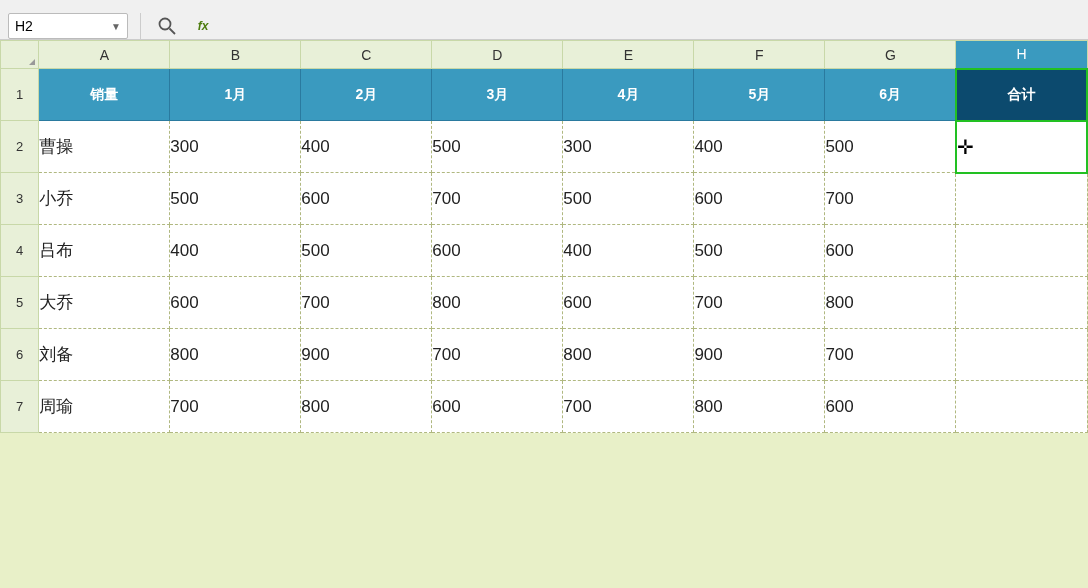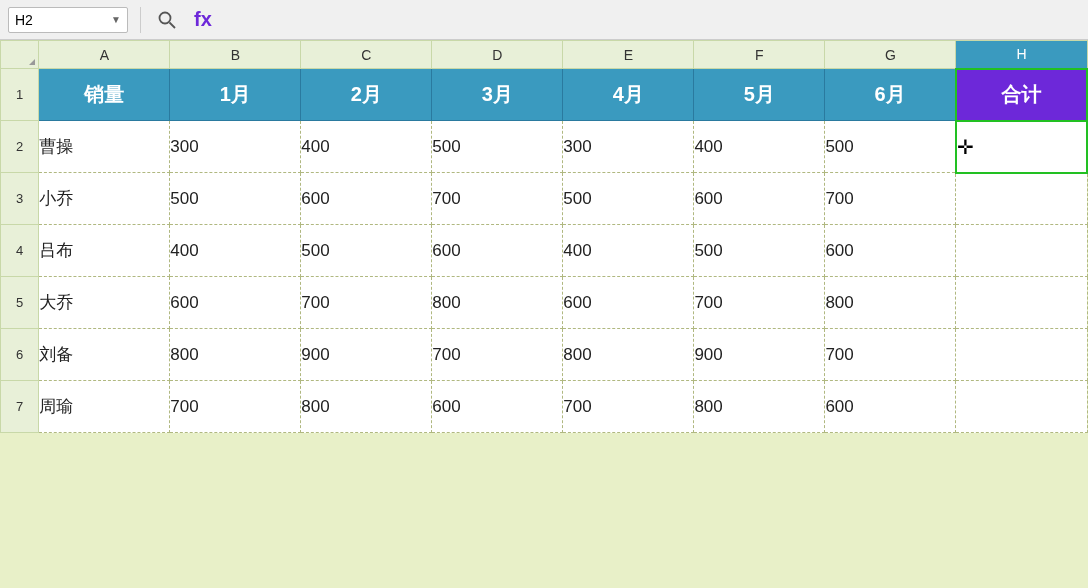--- a/index.html
+++ b/index.html
@@ -7,21 +7,21 @@
       background: #e8f0c8;
       font-family: 'SimSun', 'Microsoft YaHei', Arial, sans-serif;
       font-size: 16px;
       width: 1088px;
       height: 588px;
       overflow: hidden;
     }
 
     .top-bar {
       display: flex;
-      align-items: center;
+      align-items: flex-end;
       height: 40px;
       background: #f0f0f0;
       border-bottom: 1px solid #ccc;
       padding: 0 8px;
       gap: 8px;
     }
 
     .name-box {
       width: 120px;
       height: 26px;
@@ -113,28 +113,28 @@
       border: 1px solid #c8d8a8;
       cursor: pointer;
       user-select: none;
     }
 
     
     .header-cell {
       background: #3a9abf;
       color: #fff;
       text-align: center;
-      font-size: 20px;
+      font-size: 14px;
       font-weight: bold;
       border: 1px solid #2a7a9f;
       height: 52px;
     }
 
     .header-cell.h-col {
-      background: #6d28d9;
+      background: #0c4a6e;
       border: 2px solid #22c022;
     }
 
     
     .data-cell {
       text-align: left;
       font-size: 17px;
       color: #222;
       border: 1px dashed #b0b880;
       height: 52px;
@@ -191,21 +191,21 @@
     <span class="name-box-chevron">▼</span>
   </div>
   <div class="formula-bar-sep"></div>
   <div class="formula-icon">
     <svg width="20" height="20" viewBox="0 0 20 20" fill="none">
       <circle cx="8" cy="8" r="5.5" stroke="#555" stroke-width="1.8"></circle>
       <line x1="12.5" y1="12.5" x2="18" y2="18" stroke="#555" stroke-width="1.8"></line>
     </svg>
   </div>
   <div class="formula-icon">
-    <span style="font-weight:bold; font-size:20px; color:#6d28d9;">fx</span>
+    <span style="font-style:italic; font-weight:bold; font-size:12px; color:#4d7c0f;">fx</span>
   </div>
   <input class="formula-input" type="text" value="" style="">
 </div>
 
 <div class="spreadsheet-container">
   <table>
     <colgroup>
       <col class="row-num-col">
       <col class="col-a">
       <col class="col-b">

